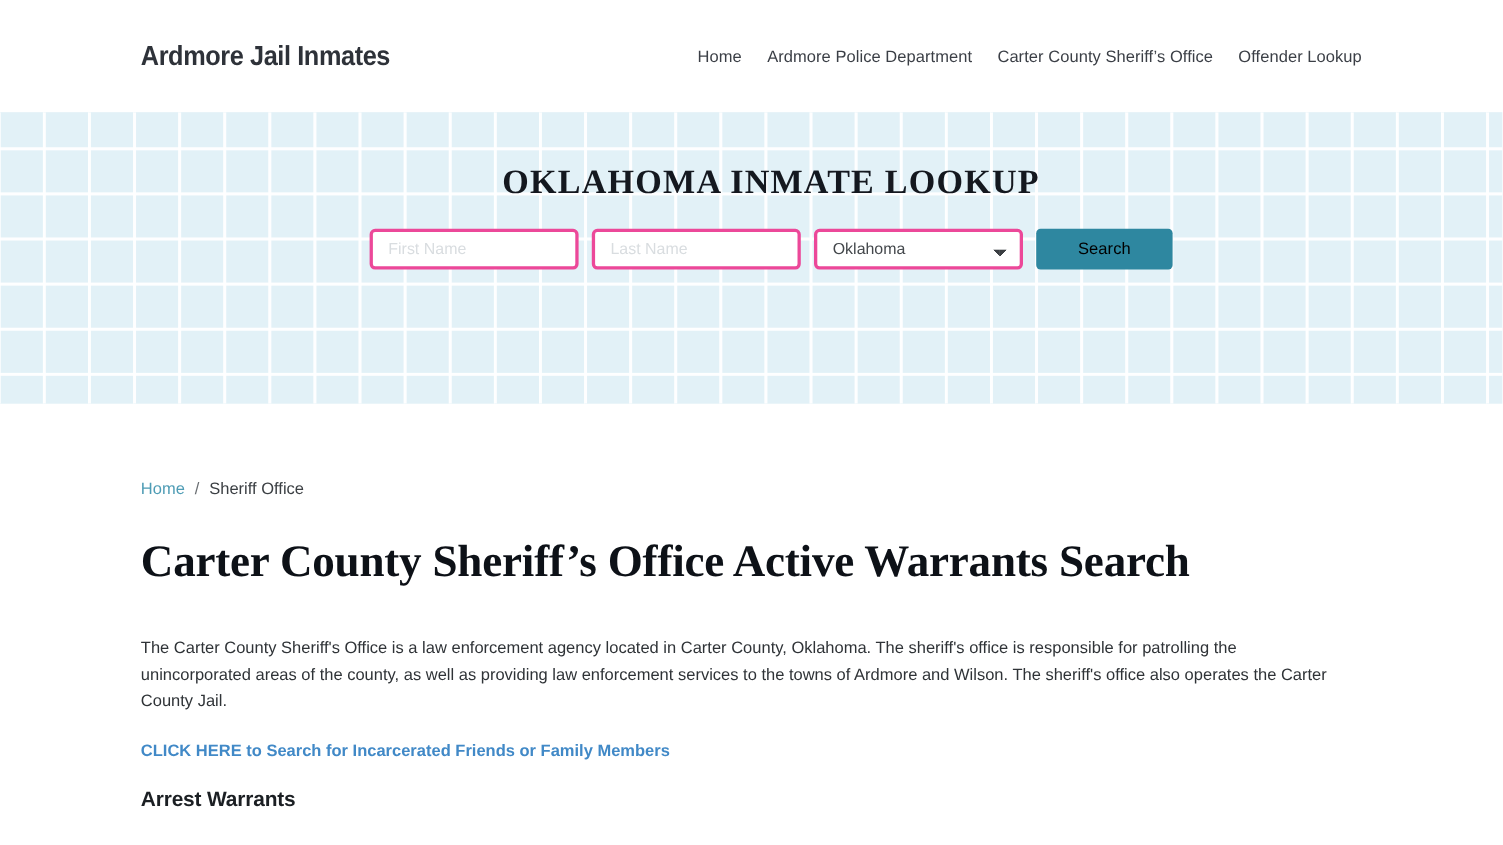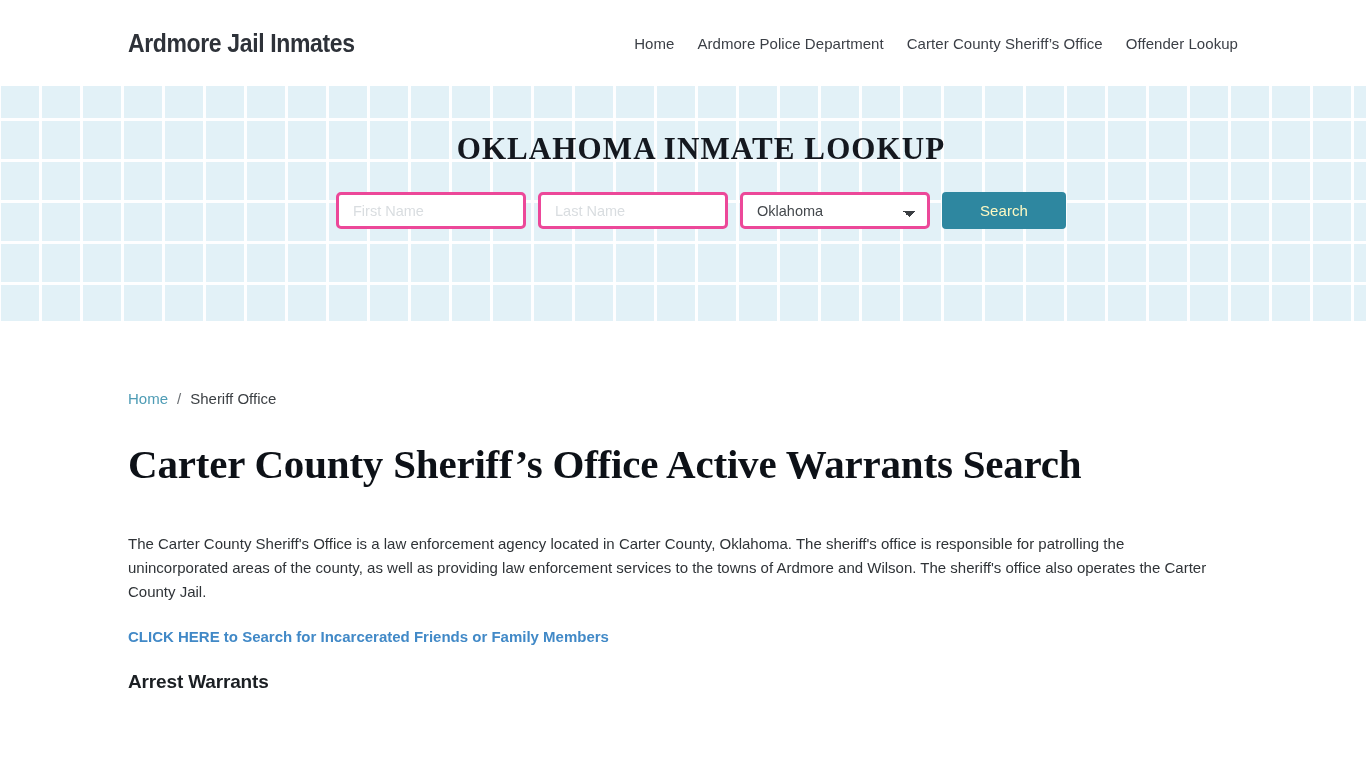--- a/index.html
+++ b/index.html
@@ -13,21 +13,21 @@
     height: 768px;
     overflow: hidden;
     background: #ffffff;
     font-family: "Liberation Sans", sans-serif;
     color: #2b2b2b;
     -webkit-font-smoothing: antialiased;
   }
 
   
   .site-header {
-    height: 86px;
+    height: 102px;
     background: #ffffff;
     display: flex;
     align-items: center;
     padding: 0 128px 0 128px;
     position: relative;
   }
   .brand {
     font-family: "Liberation Sans", sans-serif;
     font-weight: bold;
     font-size: 25px;
@@ -47,21 +47,21 @@
   }
   .nav-link {
     font-size: 15px;
     color: #3b3f46;
     text-decoration: none;
     letter-spacing: 0.05px;
   }
 
   
   .hero {
-    height: 235px;
+    height: 265px;
     position: relative;
     background-color: #e2f1f7;
     overflow: hidden;
     padding-left: 36px;
   }
   .hero-grid {
     position: absolute;
     inset: 0;
     background-image:
       linear-gradient(to right, rgba(255,255,255,0.95) 2.5px, transparent 2.5px),
@@ -123,21 +123,21 @@
     background-size: 6px 6px, 6px 6px;
     background-repeat: no-repeat;
     cursor: pointer;
   }
   .search-button {
     width: 124px;
     height: 37px;
     border: none;
     border-radius: 4px;
     background: #2e87a0;
-    color: #fef9c3;
+    color: #000000;
     font-family: "Liberation Sans", sans-serif;
     font-size: 15px;
     letter-spacing: 0.1px;
     cursor: pointer;
   }
 
   
   .content {
     padding: 0 128px;
     padding-top: 69px;

